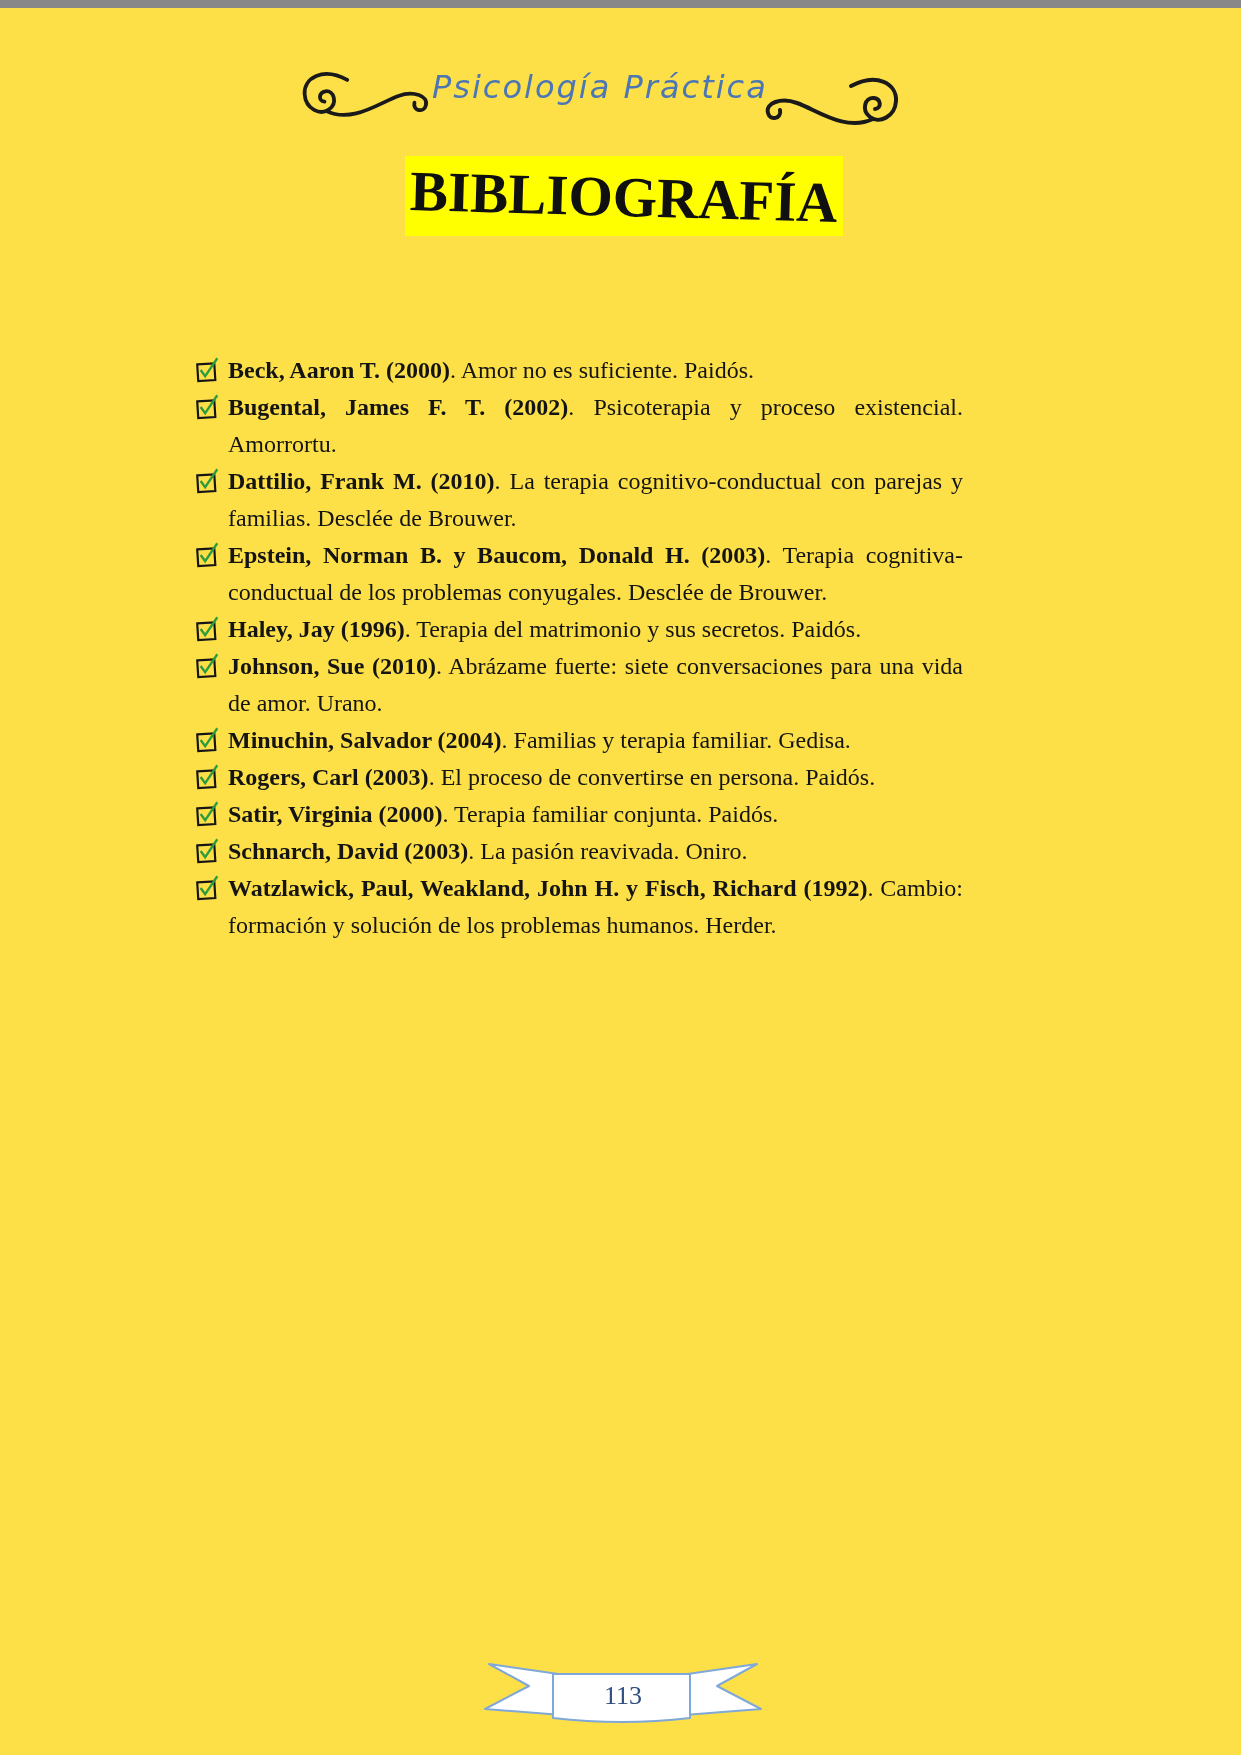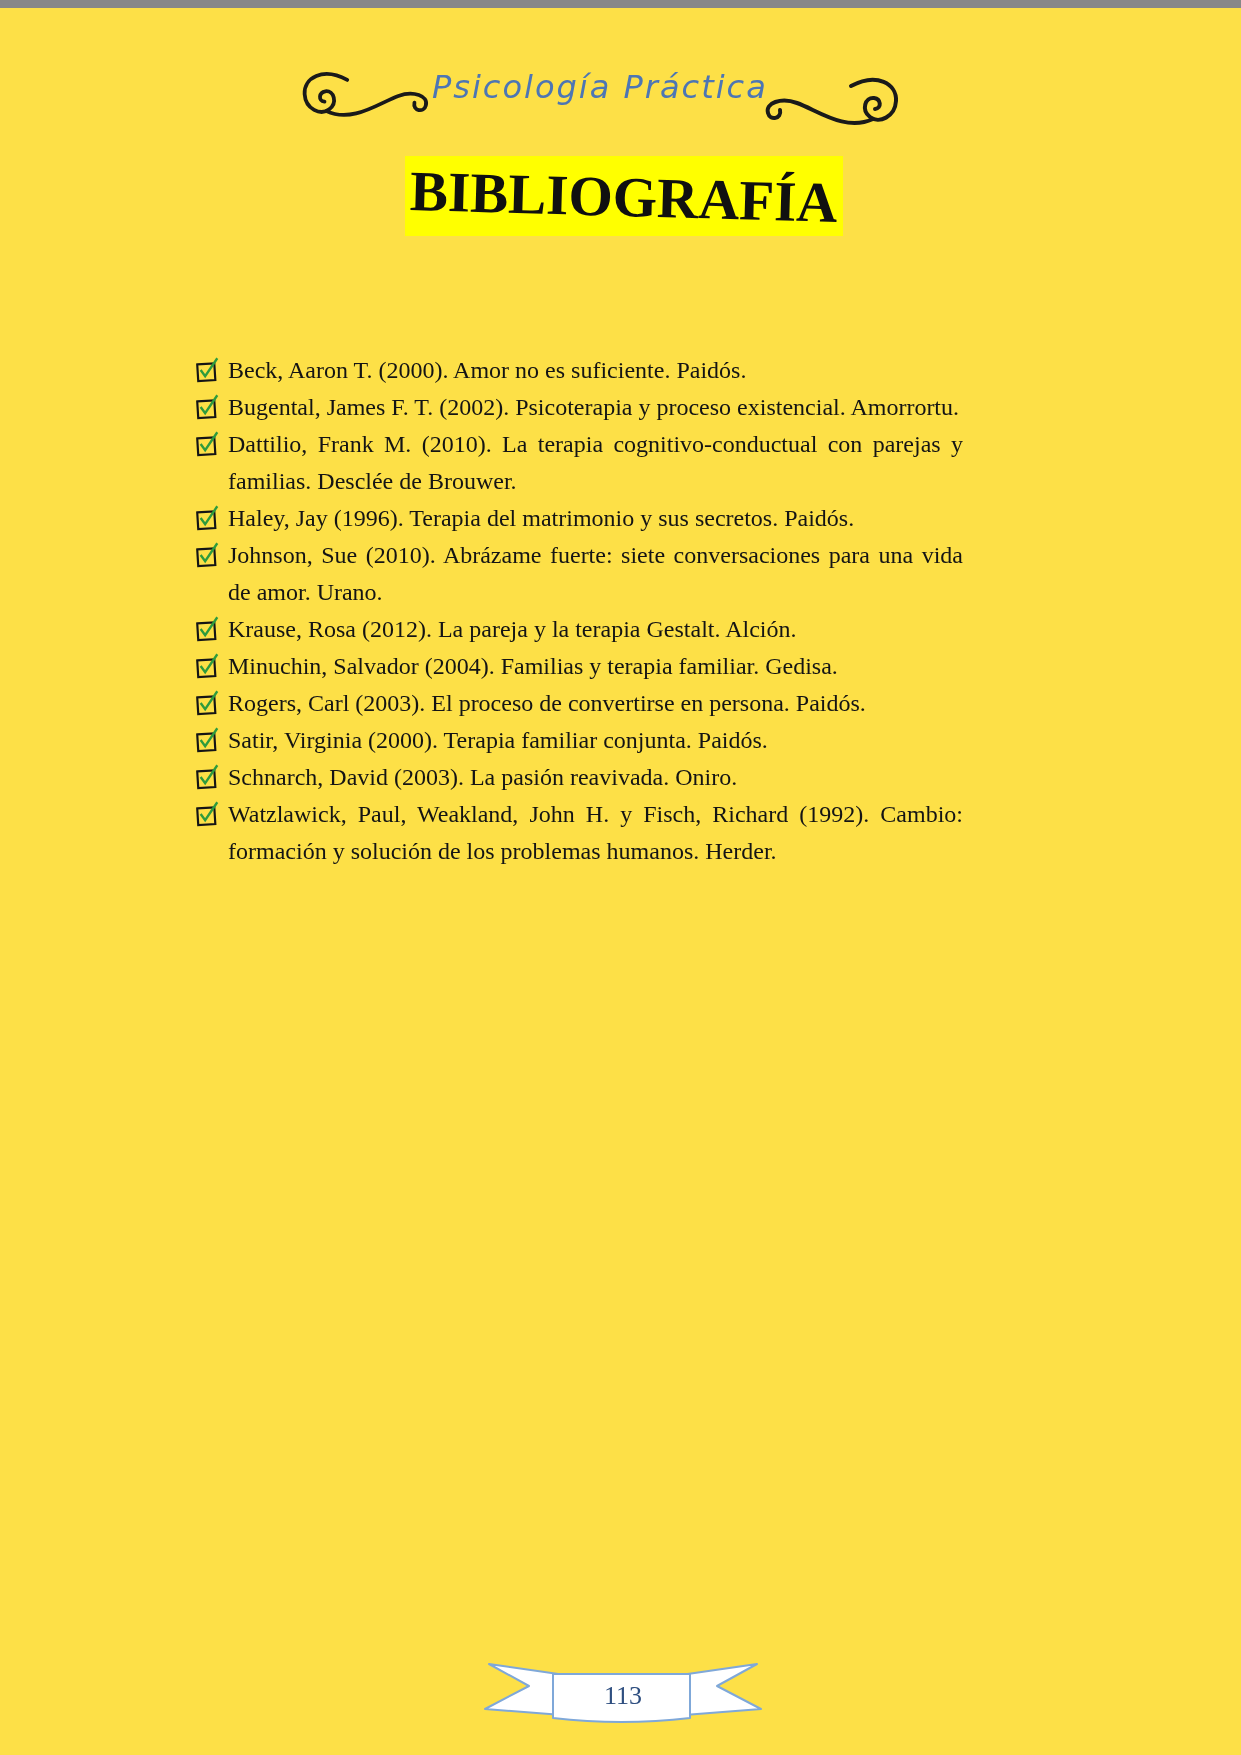--- a/index.html
+++ b/index.html
@@ -55,21 +55,21 @@
   }
   .bib-entry {
     font-size: 24px;
     line-height: 37px;
     text-align: justify;
     text-align-last: left;
     padding-left: 35px;
     text-indent: -35px;
     margin: 0;
   }
-  .bib-entry .seg-bold    { font-weight: 400; }
+  .bib-entry .seg-bold    { font-weight: 700; }
   .bib-entry .seg-italic  { }
   .bib-entry .seg-regular { }
   .cb-icon {
     width: 27px; height: 27px;
     margin-right: 8px;
     vertical-align: -5px;
   }
   .cb-icon .cb-box   { stroke: #151515; stroke-width: 2.4; fill: none; }
   .cb-icon .cb-check { stroke: var(--check-color, #2e9b3d); stroke-width: 2.6; fill: none; }
 
@@ -116,29 +116,29 @@
     <path class="cb-box" d="M 5 9 L 24 8.5 L 24.5 27 L 5.5 27.5 Z" transform="rotate(-2 15 18)"></path>
     <path class="cb-check" d="M 8.5 15.5 L 13.5 22.5 L 27 2.5"></path>
   </svg><span class="seg-bold">Bugental, James F. T. (2002)</span><span class="seg-regular">. </span><span class="seg-italic">Psicoterapia y proceso existencial</span><span class="seg-regular">. Amorrortu.</span></li>
       <li class="bib-entry"><svg class="cb-icon" viewBox="0 0 30 30" aria-hidden="true">
     <path class="cb-box" d="M 5 9 L 24 8.5 L 24.5 27 L 5.5 27.5 Z" transform="rotate(-2 15 18)"></path>
     <path class="cb-check" d="M 8.5 15.5 L 13.5 22.5 L 27 2.5"></path>
   </svg><span class="seg-bold">Dattilio, Frank M. (2010)</span><span class="seg-regular">. </span><span class="seg-italic">La terapia cognitivo-conductual con parejas y familias</span><span class="seg-regular">. Desclée de Brouwer.</span></li>
       <li class="bib-entry"><svg class="cb-icon" viewBox="0 0 30 30" aria-hidden="true">
     <path class="cb-box" d="M 5 9 L 24 8.5 L 24.5 27 L 5.5 27.5 Z" transform="rotate(-2 15 18)"></path>
     <path class="cb-check" d="M 8.5 15.5 L 13.5 22.5 L 27 2.5"></path>
+  </svg><span class="seg-bold">Epstein, Norman B. y Baucom, Donald H. (2003)</span><span class="seg-regular">. </span><span class="seg-italic">Terapia cognitiva-conductual de los problemas conyugales</span><span class="seg-regular">. Desclée de Brouwer.</span></li>
+      <li class="bib-entry"><svg class="cb-icon" viewBox="0 0 30 30" aria-hidden="true">
+    <path class="cb-box" d="M 5 9 L 24 8.5 L 24.5 27 L 5.5 27.5 Z" transform="rotate(-2 15 18)"></path>
+    <path class="cb-check" d="M 8.5 15.5 L 13.5 22.5 L 27 2.5"></path>
   </svg><span class="seg-bold">Haley, Jay (1996)</span><span class="seg-regular">. </span><span class="seg-italic">Terapia del matrimonio y sus secretos</span><span class="seg-regular">. Paidós.</span></li>
       <li class="bib-entry"><svg class="cb-icon" viewBox="0 0 30 30" aria-hidden="true">
     <path class="cb-box" d="M 5 9 L 24 8.5 L 24.5 27 L 5.5 27.5 Z" transform="rotate(-2 15 18)"></path>
     <path class="cb-check" d="M 8.5 15.5 L 13.5 22.5 L 27 2.5"></path>
   </svg><span class="seg-bold">Johnson, Sue (2010)</span><span class="seg-regular">. </span><span class="seg-italic">Abrázame fuerte: siete conversaciones para una vida de amor</span><span class="seg-regular">. Urano.</span></li>
-      <li class="bib-entry"><svg class="cb-icon" viewBox="0 0 30 30" aria-hidden="true">
-    <path class="cb-box" d="M 5 9 L 24 8.5 L 24.5 27 L 5.5 27.5 Z" transform="rotate(-2 15 18)"></path>
-    <path class="cb-check" d="M 8.5 15.5 L 13.5 22.5 L 27 2.5"></path>
-  </svg><span class="seg-bold">Krause, Rosa (2012)</span><span class="seg-regular">. </span><span class="seg-italic">La pareja y la terapia Gestalt</span><span class="seg-regular">. Alción.</span></li>
       <li class="bib-entry"><svg class="cb-icon" viewBox="0 0 30 30" aria-hidden="true">
     <path class="cb-box" d="M 5 9 L 24 8.5 L 24.5 27 L 5.5 27.5 Z" transform="rotate(-2 15 18)"></path>
     <path class="cb-check" d="M 8.5 15.5 L 13.5 22.5 L 27 2.5"></path>
   </svg><span class="seg-bold">Minuchin, Salvador (2004)</span><span class="seg-regular">. </span><span class="seg-italic">Familias y terapia familiar</span><span class="seg-regular">. Gedisa.</span></li>
       <li class="bib-entry"><svg class="cb-icon" viewBox="0 0 30 30" aria-hidden="true">
     <path class="cb-box" d="M 5 9 L 24 8.5 L 24.5 27 L 5.5 27.5 Z" transform="rotate(-2 15 18)"></path>
     <path class="cb-check" d="M 8.5 15.5 L 13.5 22.5 L 27 2.5"></path>
   </svg><span class="seg-bold">Rogers, Carl (2003)</span><span class="seg-regular">. </span><span class="seg-italic">El proceso de convertirse en persona</span><span class="seg-regular">. Paidós.</span></li>
       <li class="bib-entry"><svg class="cb-icon" viewBox="0 0 30 30" aria-hidden="true">
     <path class="cb-box" d="M 5 9 L 24 8.5 L 24.5 27 L 5.5 27.5 Z" transform="rotate(-2 15 18)"></path>

